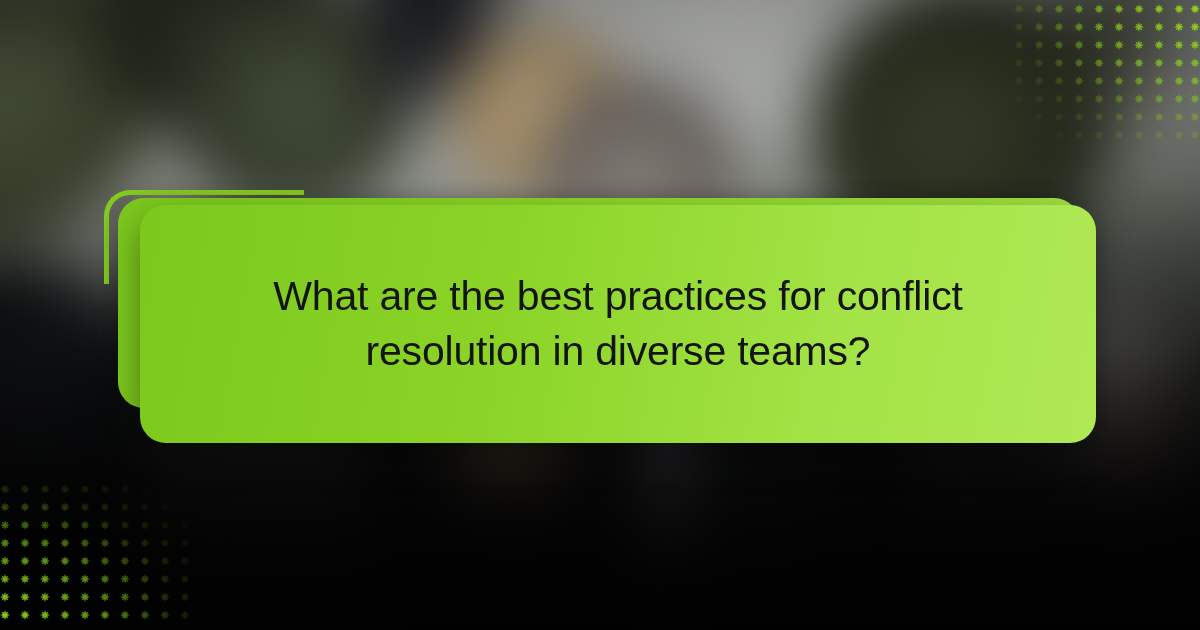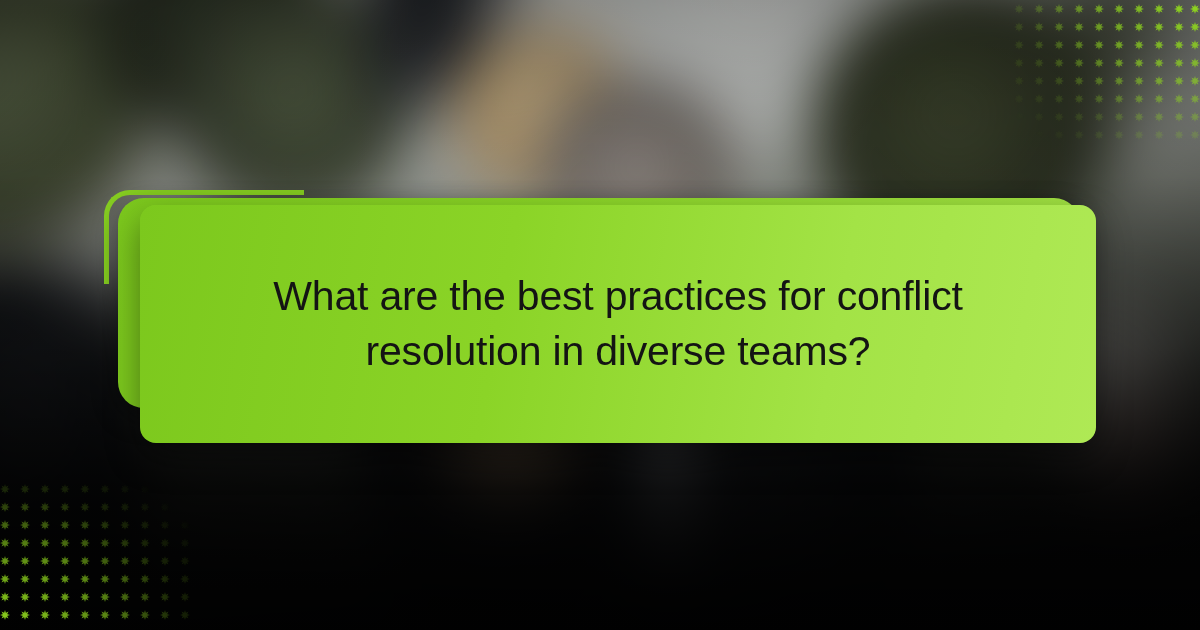--- a/index.html
+++ b/index.html
@@ -116,21 +116,21 @@
     left:118px; top:198px;
     width:962px; height:210px;
     border-radius:26px;
     background:linear-gradient(100deg,#7CC81D 0%, #89D326 42%, #A2E244 100%);
     box-shadow:0 10px 26px rgba(0,0,0,0.40);
   }
   .card-front {
     position:absolute;
     left:140px; top:205px;
     width:956px; height:238px;
-    border-radius:16px;
+    border-radius:26px;
     background:linear-gradient(100deg,#7CC81D 0%, #8BD427 38%, #A3E346 72%, #AFE955 100%);
     box-shadow:0 14px 34px rgba(0,0,0,0.42);
     display:flex;
     align-items:center;
     justify-content:center;
     padding:0 48px;
   }
   .card-title {
     text-align:center;
     color:#141414;

